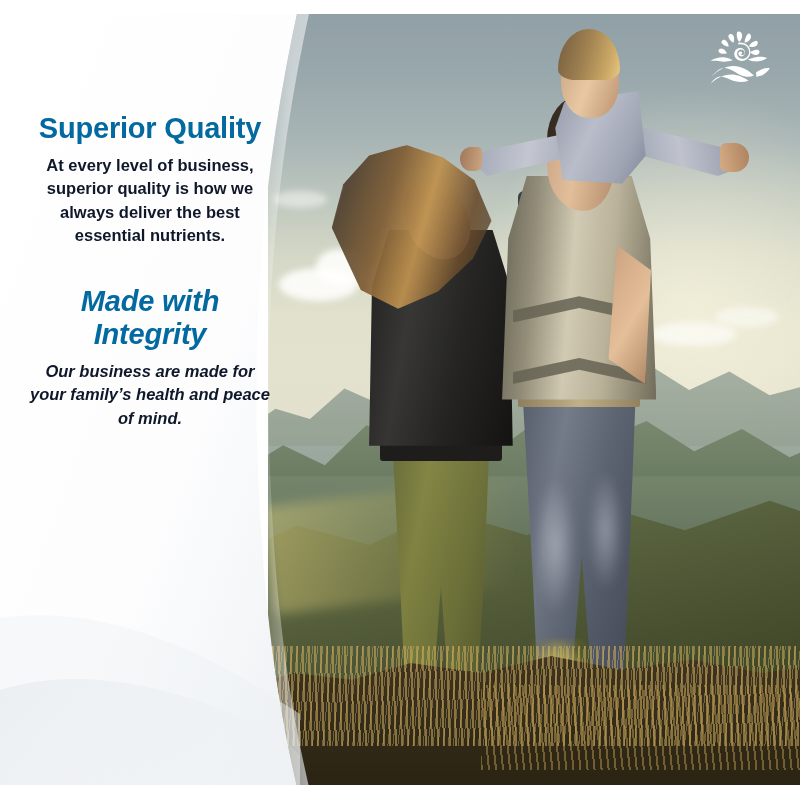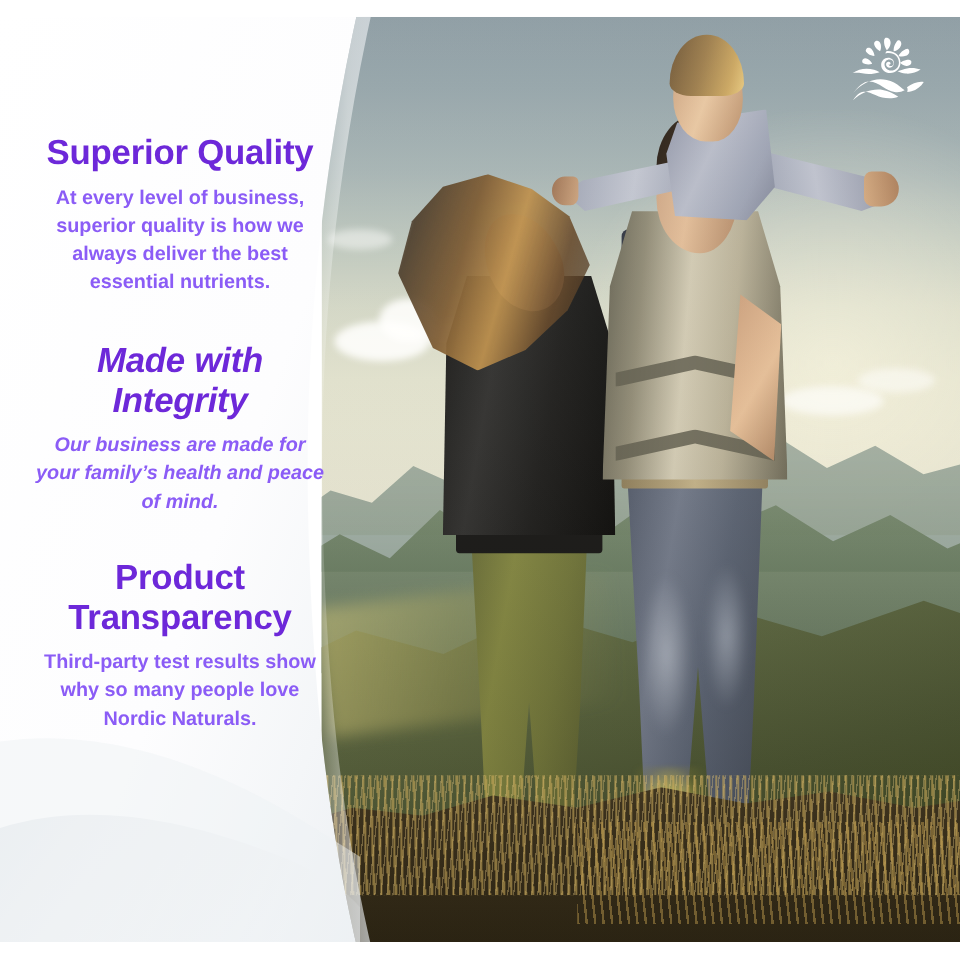--- a/index.html
+++ b/index.html
@@ -480,31 +480,31 @@
     box-sizing: border-box;
   }
 
   .value-block {
     width: 262px;
     text-align: center;
     margin-bottom: 30px;
   }
 
   .value-title {
-    color: #6d28d9;
+    color: #0369a1;
     font-size: 29px;
     font-weight: bold;
     line-height: 1.13;
     letter-spacing: -0.2px;
     margin: 0 0 9px 0;
     padding: 0 14px;
   }
 
   .value-body {
-    color: #8b5cf6;
+    color: #0f172a;
     font-size: 16.5px;
     font-weight: 600;
     line-height: 1.42;
     margin: 0;
     padding: 0 8px;
   }
 
   .block-2 { margin-top: 8px; font-style: italic; }
   .block-3 { margin-top: 6px; }
 
@@ -625,24 +625,20 @@
     <div class="value-block block-1">
       <h2 class="value-title">Superior Quality</h2>
       <p class="value-body">At every level of business, superior quality is how we always deliver the best essential nutrients.</p>
     </div>
 
     <div class="value-block block-2">
       <h2 class="value-title">Made with Integrity</h2>
       <p class="value-body">Our business are made for your family’s health and peace of mind.</p>
     </div>
 
-    <div class="value-block block-3">
-      <h2 class="value-title">Product Transparency</h2>
-      <p class="value-body">Third-party test results show why so many people love Nordic Naturals.</p>
-    </div>
 
   </div>
 
   <svg class="logo" viewBox="0 0 64 58">
     <g fill="#ffffff">
 
       <path d="M30.5,1.5 c2.6,0 4.0,2.2 3.6,5.0 c-0.3,2.3 -1.6,4.3 -3.1,5.4 c-1.0,-1.6 -2.0,-3.8 -2.2,-5.9 C28.6,3.5 28.9,1.5 30.5,1.5 Z"></path>
       <path d="M41.3,3.6 c2.2,1.2 2.4,3.8 0.7,5.9 c-1.4,1.8 -3.5,3.0 -5.3,3.2 c-0.1,-1.9 0.3,-4.3 1.3,-6.0 C39.0,4.8 40.0,2.9 41.3,3.6 Z"></path>
       <path d="M49.2,11.2 c1.3,2.1 0.2,4.4 -2.3,5.3 c-2.1,0.8 -4.5,0.7 -6.1,0.1 c0.8,-1.7 2.3,-3.5 4.0,-4.5 C46.4,11.1 48.4,9.9 49.2,11.2 Z"></path>
       <path d="M51.5,21.5 c0.2,2.3 -1.8,3.7 -4.3,3.4 c-2.1,-0.3 -4.1,-1.4 -5.2,-2.6 c1.4,-1.1 3.4,-2.1 5.3,-2.4 C49.0,19.6 51.4,19.9 51.5,21.5 Z"></path>

